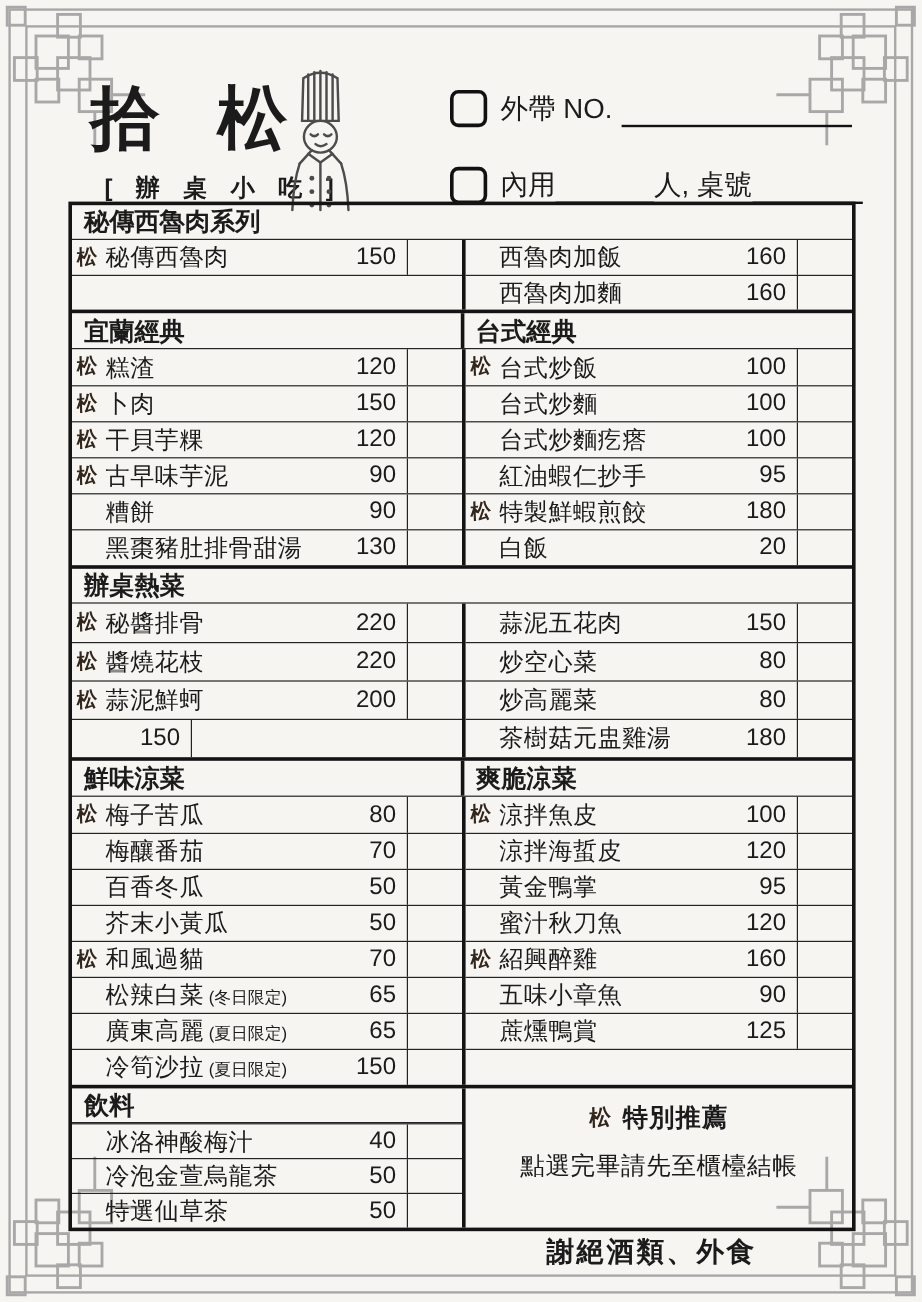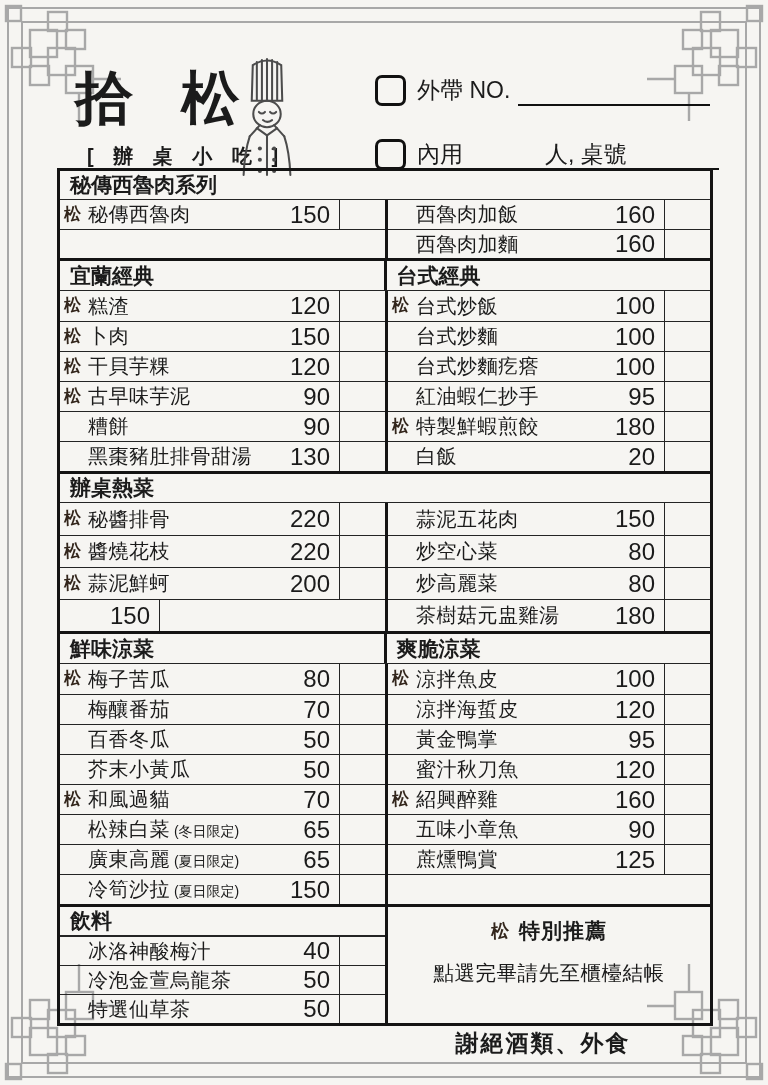--- a/index.html
+++ b/index.html
@@ -61,35 +61,35 @@
   .sec3 .row{height:32px;}
   .sec5 .row{height:29px;}
   .mark{
     position:absolute;left:4px;top:50%;
     transform:translateY(-54%) rotate(-5deg) skewX(-3deg);
     font-family:"DejaVu Serif", serif;font-weight:bold;
     font-size:17px;color:#33261c;
   }
   .iname{flex:1;font-size:20px;letter-spacing:.5px;white-space:nowrap;overflow:hidden;}
   .iname .note{font-size:14px;letter-spacing:0;}
-  .price{width:62px;text-align:right;padding-right:9px;font-size:24px;flex:none;}
+  .price{width:62px;text-align:right;padding-right:9px;font-size:20px;flex:none;}
   .qty{width:45px;align-self:stretch;border-left:1.8px solid #242424;flex:none;}
   .row.empty{padding-left:0;}
   
   .sec5 .half.left .hcell{border-bottom:1.8px solid #242424;}
   .promo{
     flex:1;border-left:3px solid #141414;display:flex;flex-direction:column;
     align-items:center;box-sizing:border-box;padding-top:10px;
   }
   .promo-title{display:flex;align-items:center;font-weight:bold;font-size:21px;letter-spacing:1px;}
   .promo-title .pmark{
     font-family:"DejaVu Serif", serif;font-weight:bold;font-size:18px;
     color:#33261c;margin-right:9px;transform:rotate(-5deg) skewX(-3deg);
   }
-  .promo-lines{margin-top:13px;text-align:center;font-size:20.5px;line-height:1.42;letter-spacing:.5px;}
+  .promo-lines{margin-top:13px;text-align:center;font-size:20.5px;line-height:1.42;letter-spacing:.5px;font-family:Liberation Serif, serif;}
   
   .footer-note{
     position:absolute;left:413px;top:1028px;width:260px;text-align:center;
     font-size:23px;font-weight:bold;letter-spacing:2px;white-space:nowrap;
   }
 </style>
 </head>
 <body>
 
 <svg class="frame" width="768" height="1085" viewBox="0 0 768 1085">

